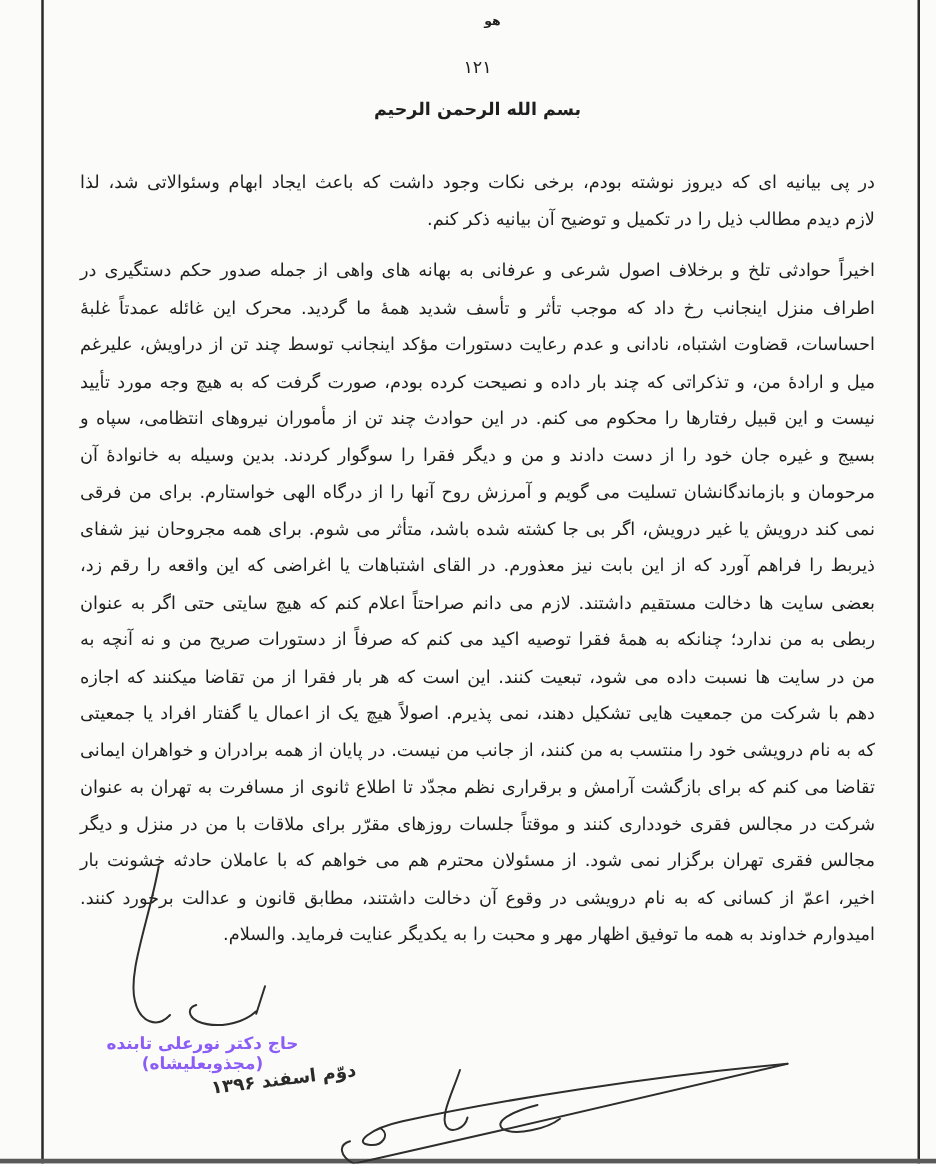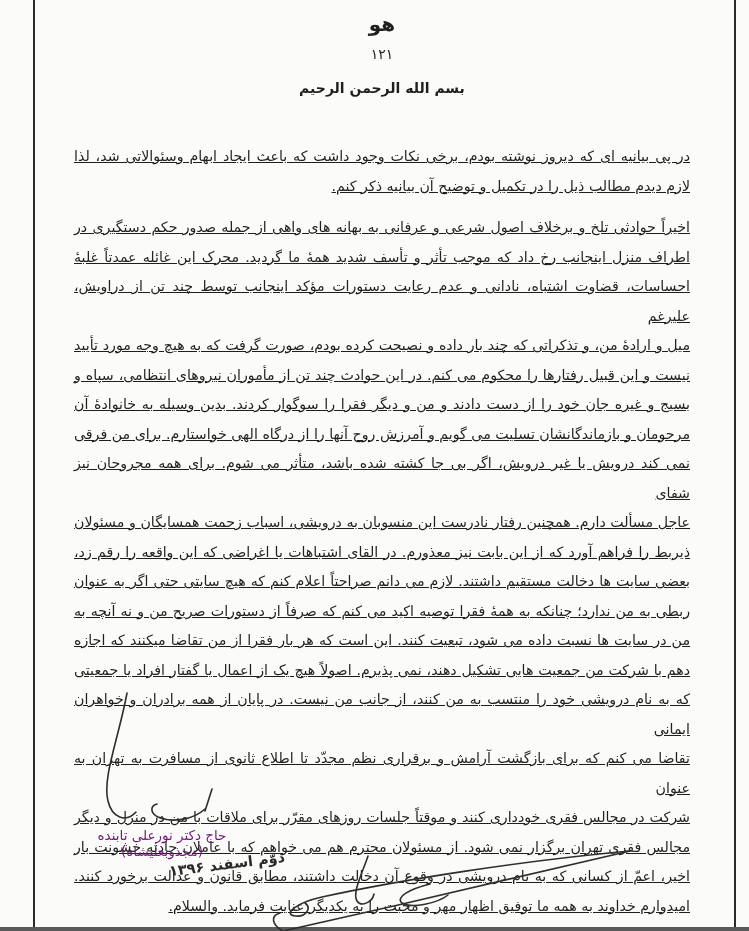--- a/index.html
+++ b/index.html
@@ -8,38 +8,38 @@
     width:749px;height:931px;
     background:#fbfbfa;
     overflow:hidden;
     font-family:"DejaVu Sans",sans-serif;
     color:#1f1f1f;
   }
   .scan-line-left{position:absolute;top:0;left:33px;width:2px;height:100%;background:#2b2b2b;}
   .scan-line-right{position:absolute;top:0;left:734px;width:2px;height:100%;background:#2b2b2b;}
   .scan-band-bottom{position:absolute;bottom:0;left:0;width:100%;height:4px;background:#5a5a5a;}
   .doc-header{position:absolute;top:0;left:62px;width:640px;text-align:center;}
-  .invocation{position:absolute;top:12px;left:0;width:100%;font-size:20px;font-weight:bold;}
+  .invocation{position:absolute;top:12px;left:12px;width:100%;font-size:10px;font-weight:bold;}
   .page-number{position:absolute;top:46px;left:0;width:100%;font-size:14px;font-weight:normal;}
   .basmala{position:absolute;top:80px;left:0;width:100%;font-size:14px;font-weight:bold;}
   .doc-body{
     position:absolute;top:130px;left:62px;width:640px;
     direction:rtl;font-size:14.2px;
   }
-  .para{margin:12px;text-decoration:underline;}
+  .para{margin:2px;}
   .para + .para{margin-top:12px;}
   .line{
     line-height:29.5px;
     text-align:justify;
     text-align-last:justify;
   }
   .line.last{text-align-last:right;}
   .signatory-name{
     position:absolute;top:827px;left:64px;width:196px;
-    direction:rtl;text-align:center;font-size:13.5px;font-weight:normal;color:#701a75;
+    direction:rtl;text-align:center;font-size:13.5px;font-weight:bold;color:#8b5cf6;
   }
   .signature-date{
     position:absolute;top:856px;left:152px;width:150px;
     direction:rtl;text-align:center;font-size:14.5px;font-weight:bold;color:#2a2a2a;
     transform:rotate(-7deg);
   }
   .ink-overlay{position:absolute;top:0;left:0;pointer-events:none;}
   .ink-overlay path{fill:none;stroke:#2e2e2e;stroke-width:1.6;stroke-linecap:round;}
 </style>
 </head>
@@ -64,21 +64,20 @@
     </div>
     <div class="para">
       <div class="line">اخیراً حوادثی تلخ و برخلاف اصول شرعی و عرفانی به بهانه های واهی از جمله صدور حکم دستگیری در</div>
       <div class="line">اطراف منزل اینجانب رخ داد که موجب تأثر و تأسف شدید همهٔ ما گردید. محرک این غائله عمدتاً غلبهٔ</div>
       <div class="line">احساسات، قضاوت اشتباه، نادانی و عدم رعایت دستورات مؤکد اینجانب توسط چند تن از دراویش، علیرغم</div>
       <div class="line">میل و ارادهٔ من، و تذکراتی که چند بار داده و نصیحت کرده بودم، صورت گرفت که به هیچ وجه مورد تأیید</div>
       <div class="line">نیست و این قبیل رفتارها را محکوم می کنم. در این حوادث چند تن از مأموران نیروهای انتظامی، سپاه و</div>
       <div class="line">بسیج و غیره جان خود را از دست دادند و من و دیگر فقرا را سوگوار کردند. بدین وسیله به خانوادهٔ آن</div>
       <div class="line">مرحومان و بازماندگانشان تسلیت می گویم و آمرزش روح آنها را از درگاه الهی خواستارم. برای من فرقی</div>
       <div class="line">نمی کند درویش یا غیر درویش، اگر بی جا کشته شده باشد، متأثر می شوم. برای همه مجروحان نیز شفای</div>
-      <div class="line">عاجل مسألت دارم. همچنین رفتار نادرست این منسوبان به درویشی، اسباب زحمت همسایگان و مسئولان</div>
       <div class="line">ذیربط را فراهم آورد که از این بابت نیز معذورم. در القای اشتباهات یا اغراضی که این واقعه را رقم زد،</div>
       <div class="line">بعضی سایت ها دخالت مستقیم داشتند. لازم می دانم صراحتاً اعلام کنم که هیچ سایتی حتی اگر به عنوان</div>
       <div class="line">ربطی به من ندارد؛ چنانکه به همهٔ فقرا توصیه اکید می کنم که صرفاً از دستورات صریح من و نه آنچه به</div>
       <div class="line">من در سایت ها نسبت داده می شود، تبعیت کنند. این است که هر بار فقرا از من تقاضا میکنند که اجازه</div>
       <div class="line">دهم با شرکت من جمعیت هایی تشکیل دهند، نمی پذیرم. اصولاً هیچ یک از اعمال یا گفتار افراد یا جمعیتی</div>
       <div class="line">که به نام درویشی خود را منتسب به من کنند، از جانب من نیست. در پایان از همه برادران و خواهران ایمانی</div>
       <div class="line">تقاضا می کنم که برای بازگشت آرامش و برقراری نظم مجدّد تا اطلاع ثانوی از مسافرت به تهران به عنوان</div>
       <div class="line">شرکت در مجالس فقری خودداری کنند و موقتاً جلسات روزهای مقرّر برای ملاقات با من در منزل و دیگر</div>
       <div class="line">مجالس فقری تهران برگزار نمی شود. از مسئولان محترم هم می خواهم که با عاملان حادثه خشونت بار</div>
       <div class="line">اخیر، اعمّ از کسانی که به نام درویشی در وقوع آن دخالت داشتند، مطابق قانون و عدالت برخورد کنند.</div>

